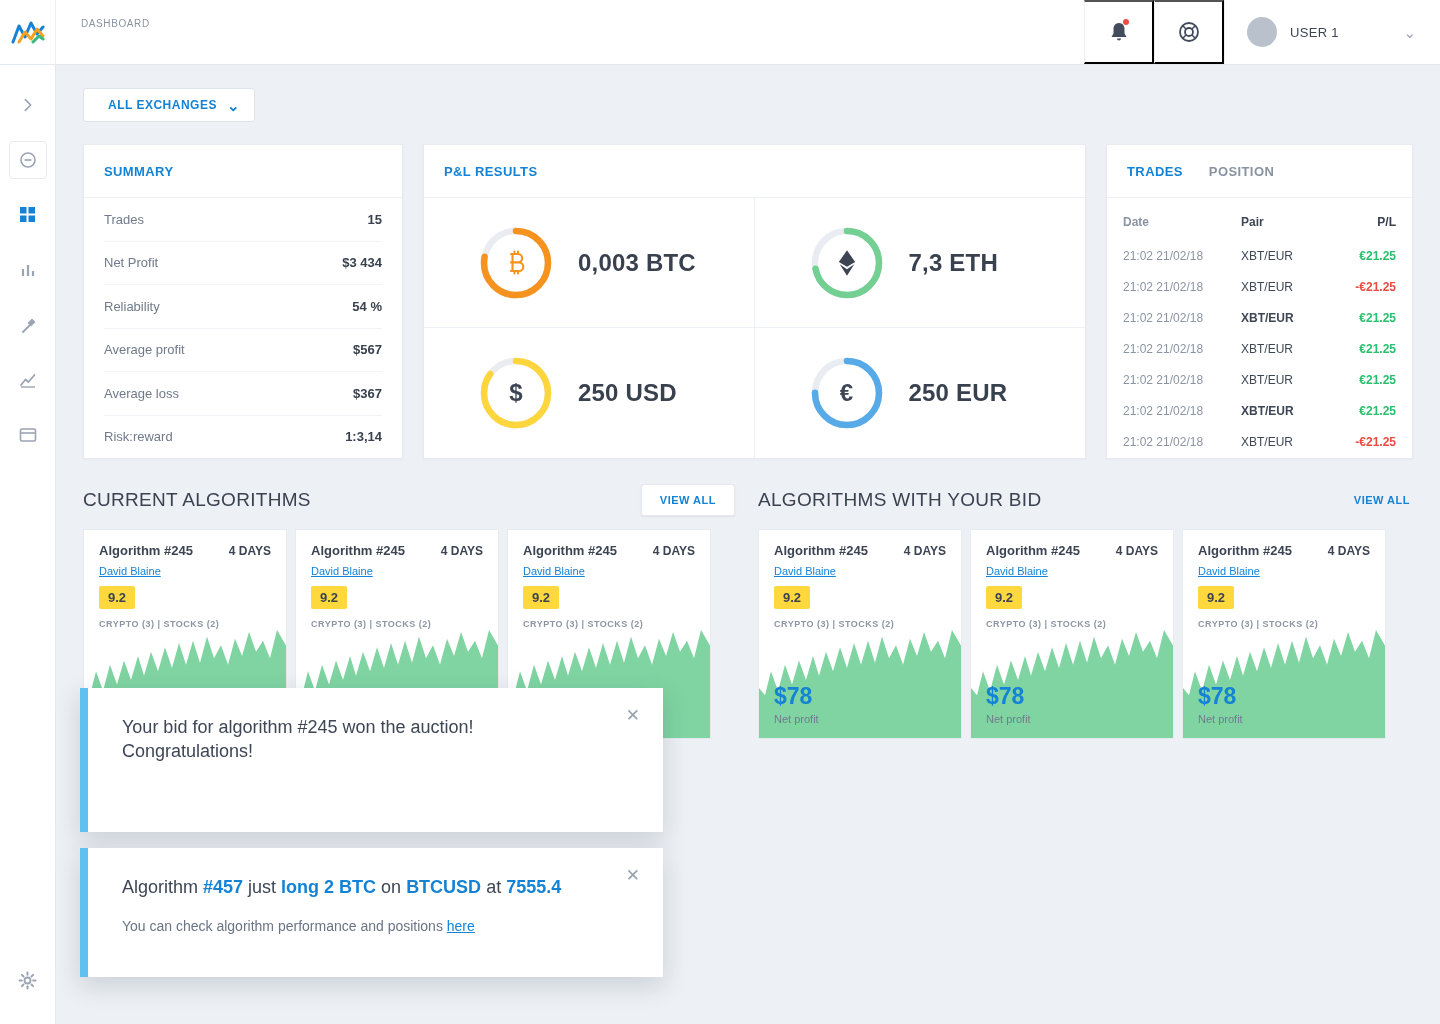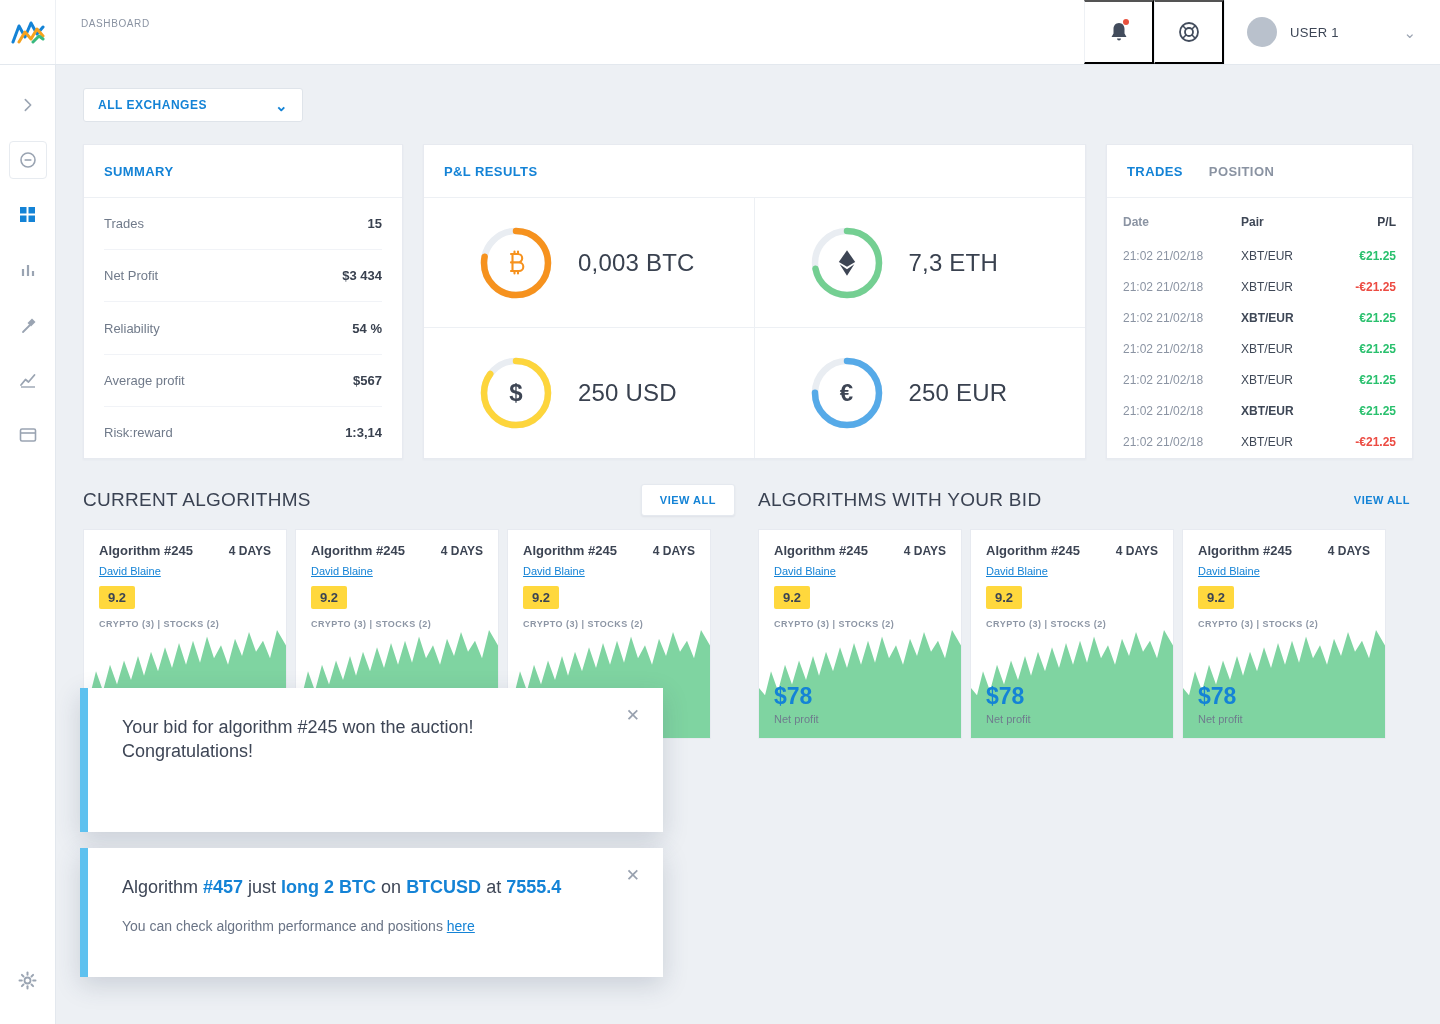--- a/index.html
+++ b/index.html
@@ -33,22 +33,22 @@
              align-items:center; padding:12px 0 16px; z-index:20; }
   .side-btn { width:56px; height:55px; display:flex; align-items:center; justify-content:center;
               color:#9aa4b2; cursor:pointer; background:none; border:none; }
   .side-btn.active { color:#1483d6; }
   .boxed { border:1px solid #e7ebf0; border-radius:4px; width:38px; height:38px;
            display:flex; align-items:center; justify-content:center; }
   .side-spacer { flex:1; }
 
   
   .main { position:absolute; left:56px; top:65px; right:0; bottom:0; padding:23px 27px; }
-  .dropdown-btn { width:220px; height:34px; background:#fff; border:1px solid #dfe4ea; border-radius:3px;
-                  display:flex; align-items:center; justify-content:space-between; padding:0 14px 0 14px;
+  .dropdown-btn { width:172px; height:34px; background:#fff; border:1px solid #dfe4ea; border-radius:3px;
+                  display:flex; align-items:center; justify-content:space-between; padding:0 14px 0 24px;
                   color:#1483d6; font-size:12px; font-weight:bold; letter-spacing:.5px; cursor:pointer; }
   .dropdown-btn .chev { margin-left:0; color:#1483d6; }
 
   .panels { display:flex; gap:20px; margin-top:22px; height:315px; }
   .panel { background:#fff; border:1px solid #e7eaf0; box-shadow:0 1px 2px rgba(50,65,90,.04);
            display:flex; flex-direction:column; }
   .panel-head { min-height:53px; padding:0 20px; display:flex; align-items:center; gap:26px;
                 border-bottom:1px solid #edf0f4; color:#1483d6; font-size:13px; font-weight:bold;
                 letter-spacing:.4px; flex:none; }
 
@@ -64,21 +64,21 @@
   
   .pnl-panel { flex:1; }
   .pnl-grid { flex:1; display:grid; grid-template-columns:1fr 1fr; grid-template-rows:1fr 1fr; }
   .pnl-cell { display:flex; align-items:center; gap:26px; padding-left:56px; }
   .pnl-cell:nth-child(1), .pnl-cell:nth-child(2) { border-bottom:1px solid #edf0f4; }
   .pnl-cell:nth-child(1), .pnl-cell:nth-child(3) { border-right:1px solid #edf0f4; }
   .ring-wrap { position:relative; width:72px; height:72px; flex:none; }
   .ring-wrap svg { display:block; }
   .ring-symbol { position:absolute; inset:0; display:flex; align-items:center; justify-content:center;
                  font-size:24px; font-weight:bold; color:#3d4554; }
-  .pnl-value { font-size:24px; font-weight:normal; color:#39414f; letter-spacing:.2px; }
+  .pnl-value { font-size:24px; font-weight:bold; color:#39414f; letter-spacing:.2px; }
 
   
   .trades-panel { width:307px; flex:none; }
   .tab { cursor:pointer; color:#8a93a2; font-weight:bold; font-size:13px; letter-spacing:.4px; background:none; border:none; }
   .tab.active { color:#1483d6; }
   .trades-table { padding:6px 16px 0; flex:1; overflow:hidden; }
   .trade-hrow, .trade-row { display:flex; align-items:center; }
   .trade-hrow { height:36px; color:#39414f; font-size:12px; font-weight:bold; }
   .trade-row { height:31px; font-size:12px; }
   .td-date { width:118px; color:#8b94a3; flex:none; }
@@ -254,20 +254,24 @@
   <div class="sum-row">
     <span class="sum-label">Reliability</span>
     <span class="sum-value">54 %</span>
   </div>
 
   <div class="sum-row">
     <span class="sum-label">Average profit</span>
     <span class="sum-value">$567</span>
   </div>
 
+  <div class="sum-row">
+    <span class="sum-label">Average loss</span>
+    <span class="sum-value">$367</span>
+  </div>
 
   <div class="sum-row">
     <span class="sum-label">Risk:reward</span>
     <span class="sum-value">1:3,14</span>
   </div>
 </div>
     </section>
 
     <section class="panel pnl-panel">
       <div class="panel-head">P&amp;L RESULTS</div>

